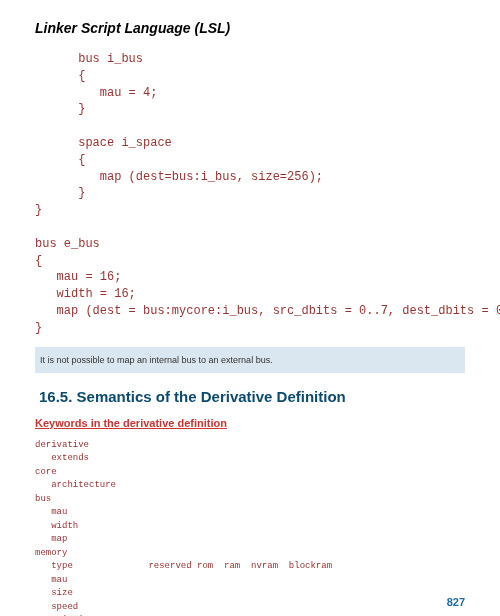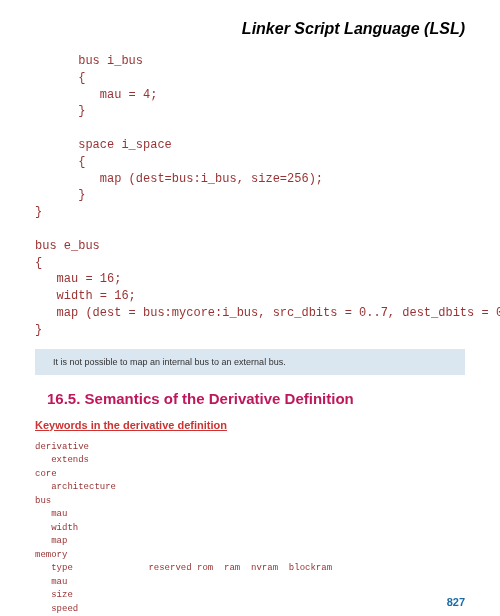--- a/index.html
+++ b/index.html
@@ -10,46 +10,46 @@
       width: 500px;
     }
     .page {
       padding: 20px 35px 15px 35px;
       box-sizing: border-box;
       width: 500px;
       height: 616px;
       position: relative;
     }
     .header-title {
-      text-align: right;
+      text-align: left;
       font-style: italic;
       font-weight: bold;
-      font-size: 16px;
+      font-size: 14px;
       margin-bottom: 15px;
     }
     .code-block {
       font-family: "Courier New", monospace;
       font-size: 12px;
       color: #993333;
       white-space: pre;
       line-height: 1.4;
       margin-bottom: 10px;
     }
     .note-box {
       background: #dae6f0;
-      padding: 8px 18px;
+      padding: 8px 5px;
       font-size: 9px;
       color: #333;
       margin: 8px 0 15px 0;
     }
     .h2 {
-      color: #be185d;
+      color: #0c4a6e;
       font-size: 15px;
       font-weight: bold;
-      margin: 10px 0 12px 12px;
+      margin: 10px 0 12px 4px;
     }
     .h3 {
       color: #cc3333;
       font-size: 11px;
       font-weight: bold;
       margin: 10px 0 10px 0;
       text-decoration: underline;
     }
     .code-keywords {
       font-family: "Courier New", monospace;

